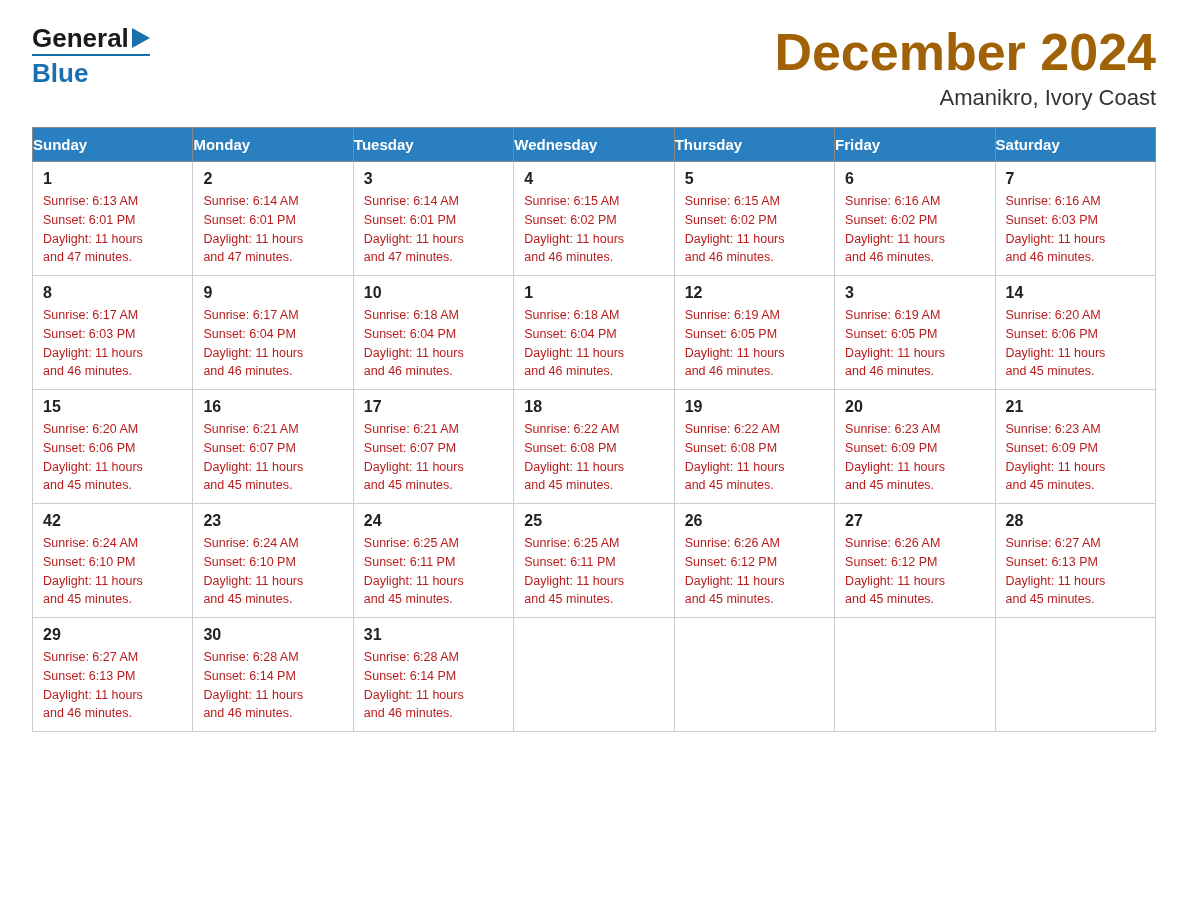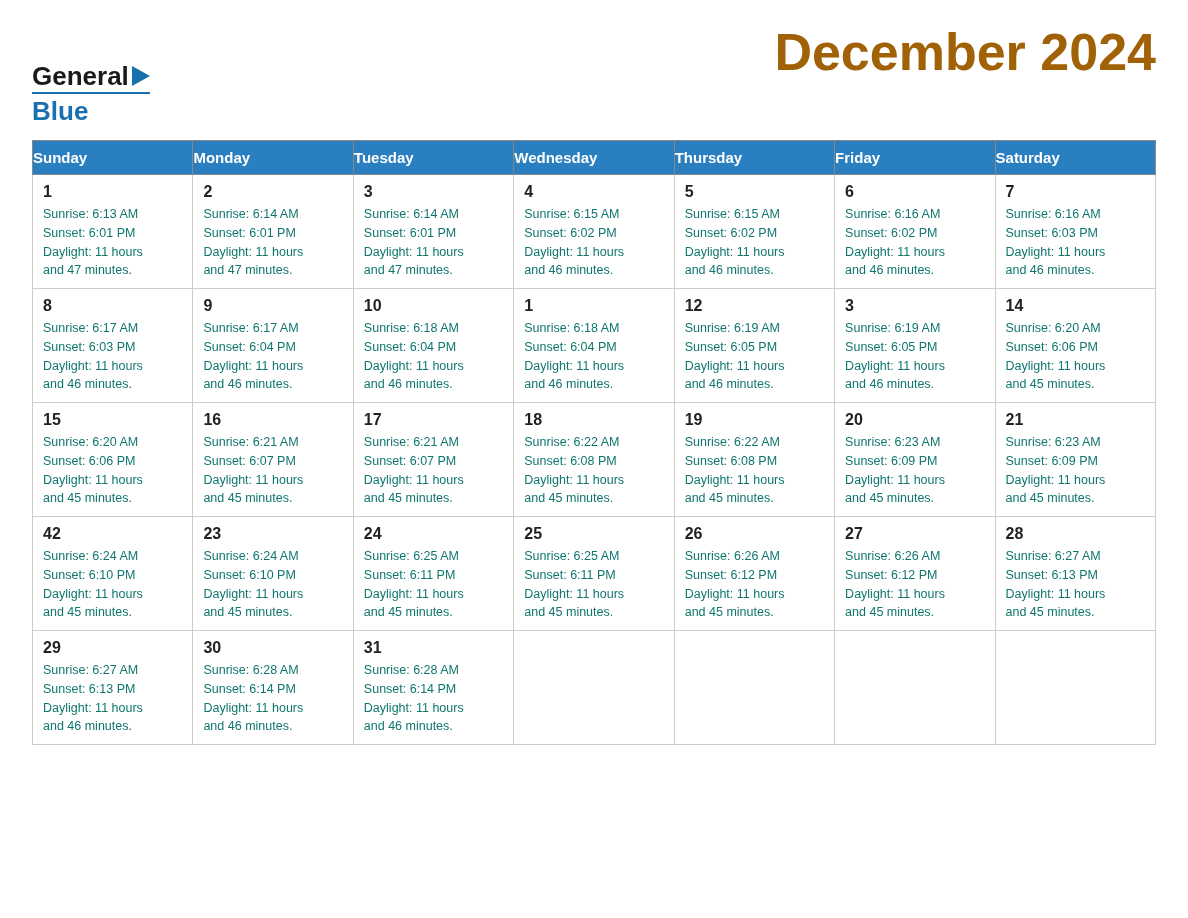--- a/index.html
+++ b/index.html
@@ -56,33 +56,32 @@
     }
     .day-num {
       font-size: 16px;
       font-weight: bold;
       display: block;
       margin-bottom: 4px;
     }
     .day-info {
       font-size: 12.5px;
       line-height: 1.5;
-      color: #0f766e;
+      color: #b91c1c;
     }
     .empty-cell {
       background: #fff;
     }
     .logo-wrapper {
       display: flex;
       align-items: center;
     }
     .logo-text-group {
       display: flex;
       flex-direction: column;
-      margin-top: 38px;
     }
     .logo-line1 {
       font-size: 26px;
       font-weight: bold;
       color: #1a1a1a;
       line-height: 1;
       display: flex;
       align-items: center;
     }
     .logo-line2 {
@@ -109,20 +108,21 @@
             </svg>
         </span>
       </div>
       <div class="logo-line2">
         <span>Blue</span>
       </div>
     </div>
   </div>
   <div class="title-section">
     <div class="month-title">December 2024</div>
+    <div class="location-title">Amanikro, Ivory Coast</div>
   </div>
 </div>
 
 <table class="calendar-table">
   <thead>
     <tr>
       <th>Sunday</th>
       <th>Monday</th>
       <th>Tuesday</th>
       <th>Wednesday</th>

